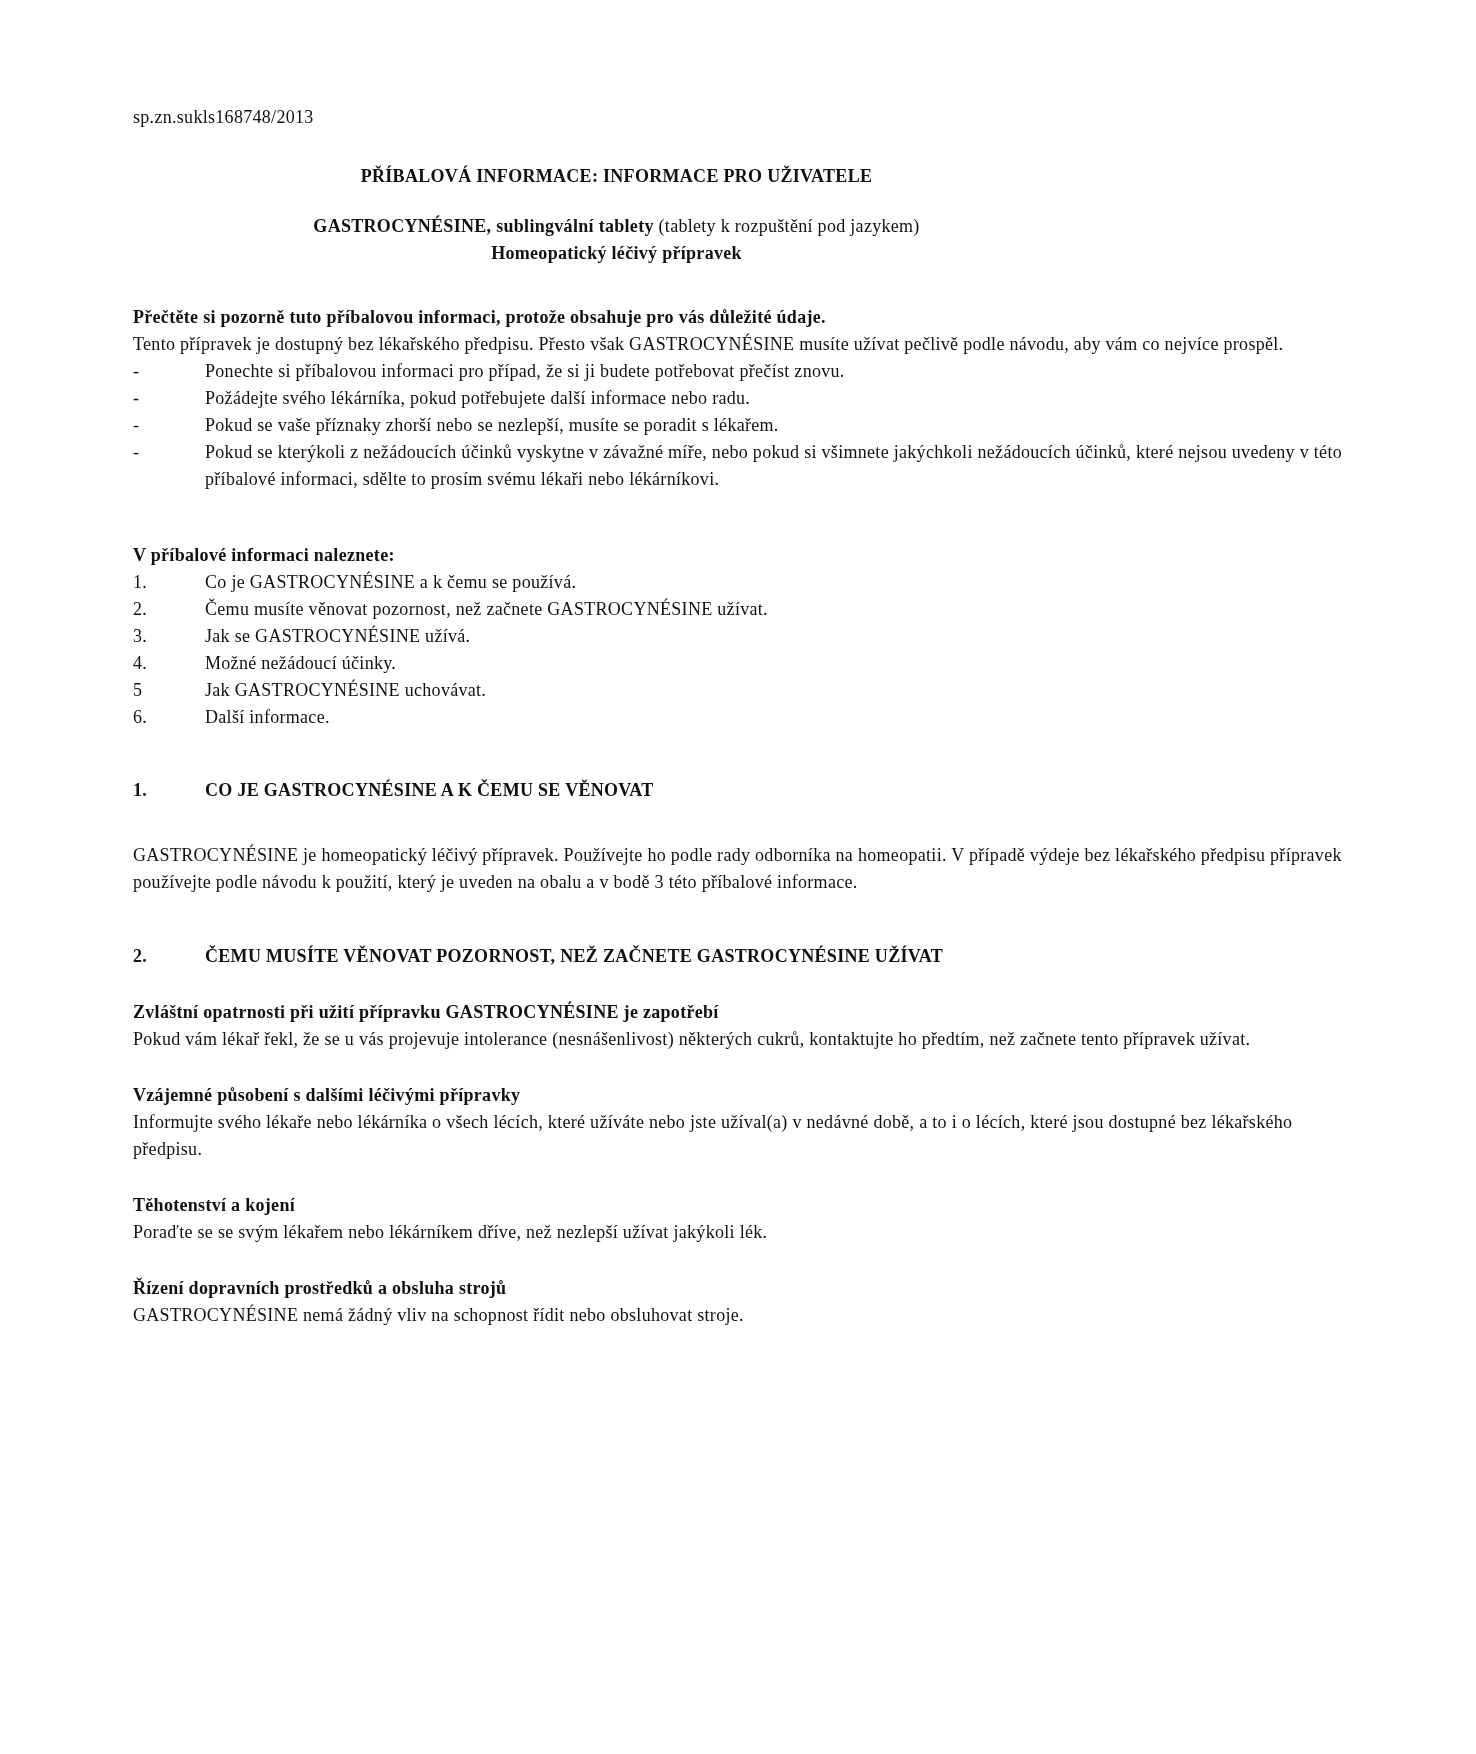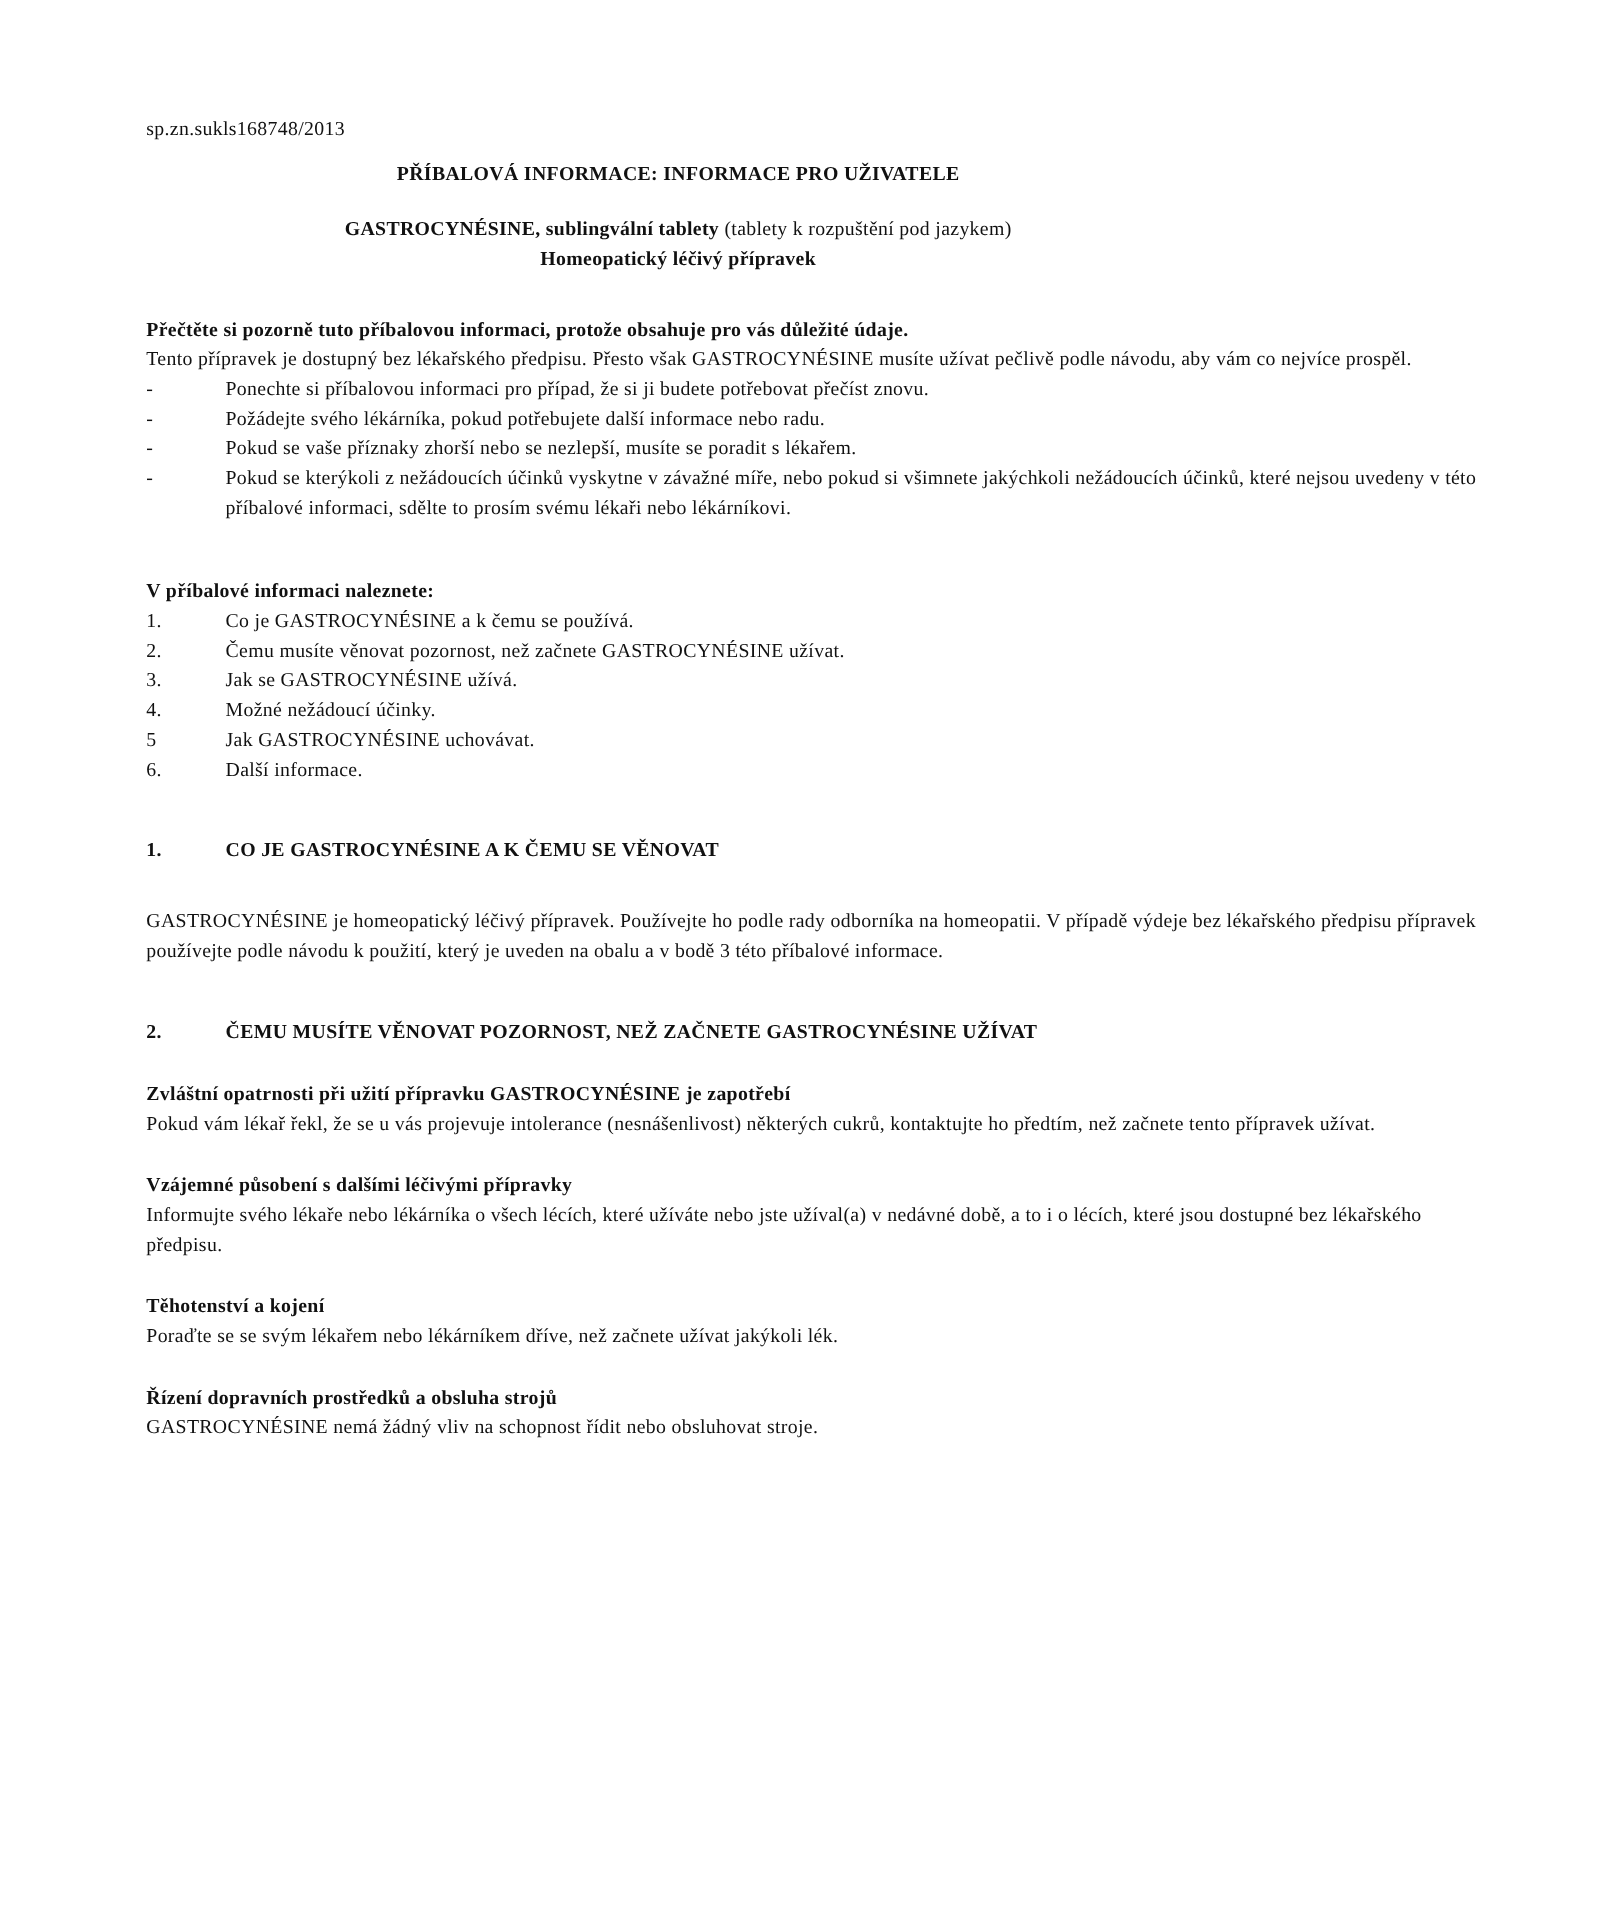--- a/index.html
+++ b/index.html
@@ -19,21 +19,21 @@
     position: absolute;
     top: 104px;
     left: 133px;
     width: 1215px;
   }
   .b { font-weight: bold; }
   .center-col {
     width: 967px;           
     text-align: center;
   }
-  .title { margin-top: 14px; }
+  .title { margin-top: 32px; }
   .product { margin-top: 23px; }
   .intro { margin-top: 37px; }
   .toc { margin-top: 49px; }
   .sec1-heading { margin-top: 46px; }
   .sec1-para { margin-top: 38px; }
   .sec2-heading { margin-top: 47px; }
   .subsection { margin-top: 29px; }
   .hang {
     display: grid;
     grid-template-columns: 72px 1fr;
@@ -130,21 +130,21 @@
       <div>Pokud vám lékař řekl, že se u vás projevuje intolerance (nesnášenlivost) některých cukrů, kontaktujte ho předtím, než začnete tento přípravek užívat.</div>
     </div>
 
     <div class="subsection">
       <div class="b">Vzájemné působení s dalšími léčivými přípravky</div>
       <div>Informujte svého lékaře nebo lékárníka o všech lécích, které užíváte nebo jste užíval(a) v nedávné době, a to i o lécích, které jsou dostupné bez lékařského předpisu.</div>
     </div>
 
     <div class="subsection">
       <div class="b">Těhotenství a kojení</div>
-      <div>Poraďte se se svým lékařem nebo lékárníkem dříve, než začnete užívat jakýkoli lék.</div>
+      <div>Poraďte se se svým lékařem nebo lékárníkem dříve, než nezlepší užívat jakýkoli lék.</div>
     </div>
 
     <div class="subsection">
       <div class="b">Řízení dopravních prostředků a obsluha strojů</div>
       <div>GASTROCYNÉSINE nemá žádný vliv na schopnost řídit nebo obsluhovat stroje.</div>
     </div>
 
   </div>
 
   <div class="page-number">1</div>

